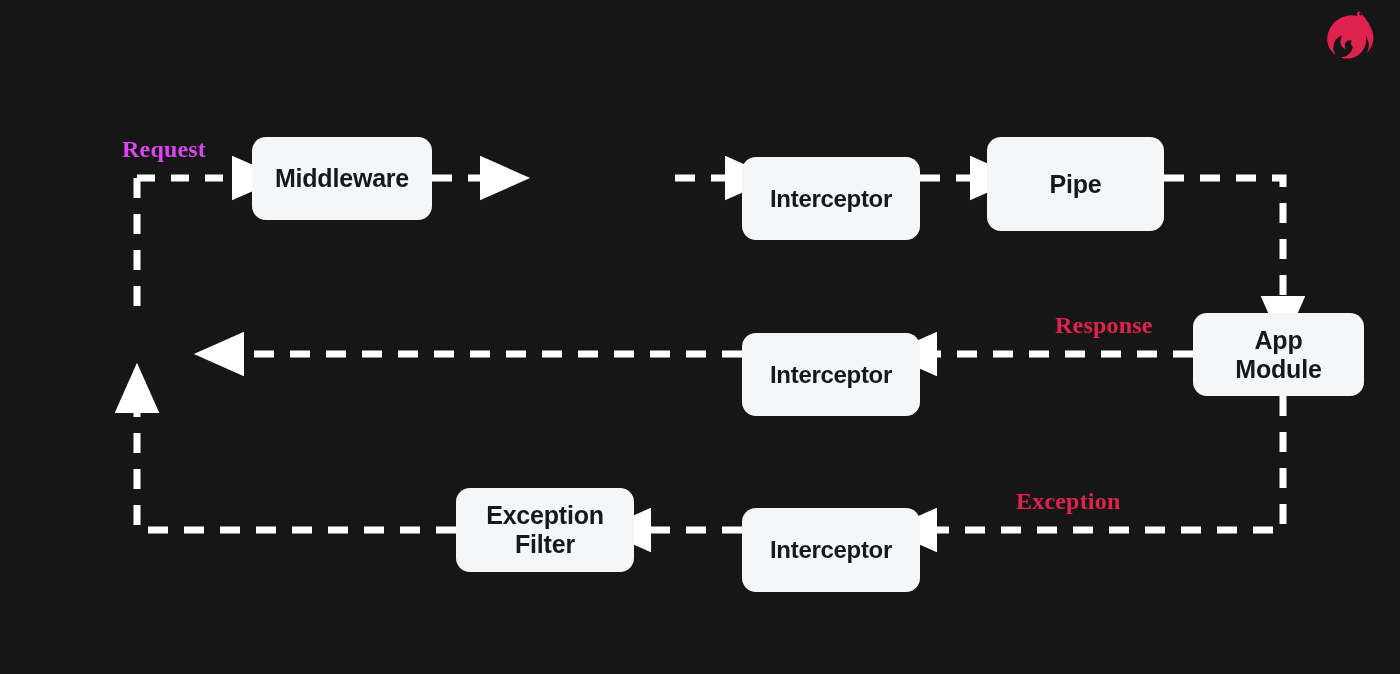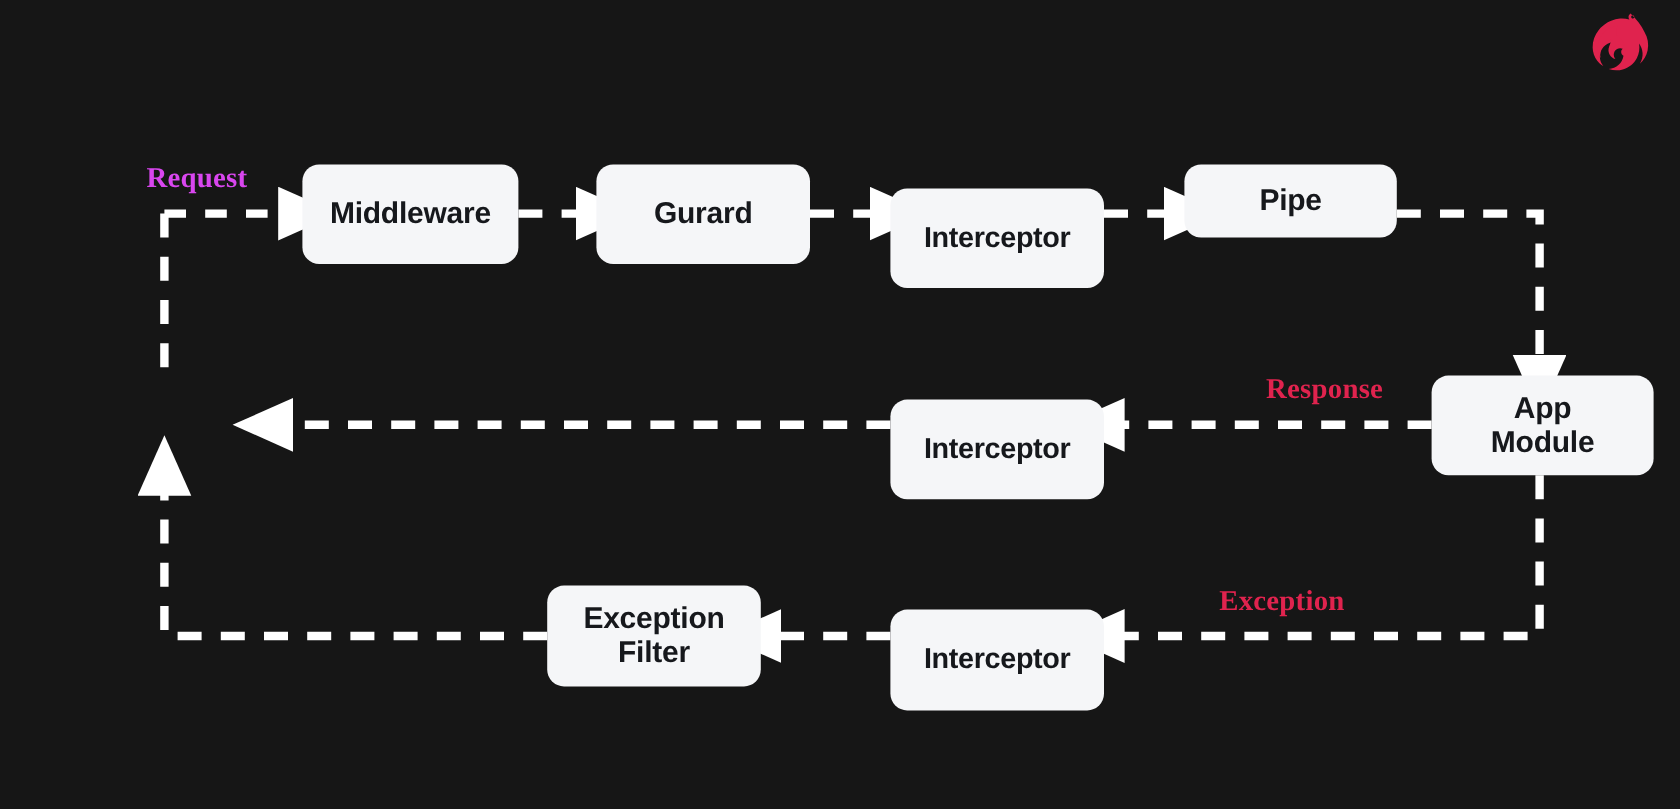--- a/index.html
+++ b/index.html
@@ -106,38 +106,35 @@
 
       <path d="M137,178 L137,313" stroke-dasharray="20 16"></path>
 
     </g>
   </svg>
 
   <div class="node n-heavy" style="left:252px; top:137px; width:180px; height:83px;">
     <span class="node-label">Middleware</span>
   </div>
 
-  <div class="node n-heavy" style="left:497px; top:137px; width:178px; height:83px;">
-    <span class="node-label">Gurard</span>
-  </div>
 
   <div class="node n-normal" style="left:742px; top:137px; width:178px; height:83px;">
     <span class="node-label">Interceptor</span>
   </div>
 
-  <div class="node n-heavy" style="left:987px; top:137px; width:177px; height:61px;">
+  <div class="node n-heavy" style="left:987px; top:137px; width:177px; height:94px;">
     <span class="node-label">Pipe</span>
   </div>
 
 
   <div class="node n-normal" style="left:742px; top:313px; width:178px; height:83px;">
     <span class="node-label">Interceptor</span>
   </div>
 
-  <div class="node n-heavy" style="left:1193px; top:313px; width:185px; height:83px;">
+  <div class="node n-heavy" style="left:1193px; top:313px; width:171px; height:83px;">
     <span class="node-label">App
 Module</span>
   </div>
 
   <div class="node n-heavy" style="left:456px; top:488px; width:178px; height:84px;">
     <span class="node-label">Exception
 Filter</span>
   </div>
 
   <div class="node n-normal" style="left:742px; top:488px; width:178px; height:84px;">

